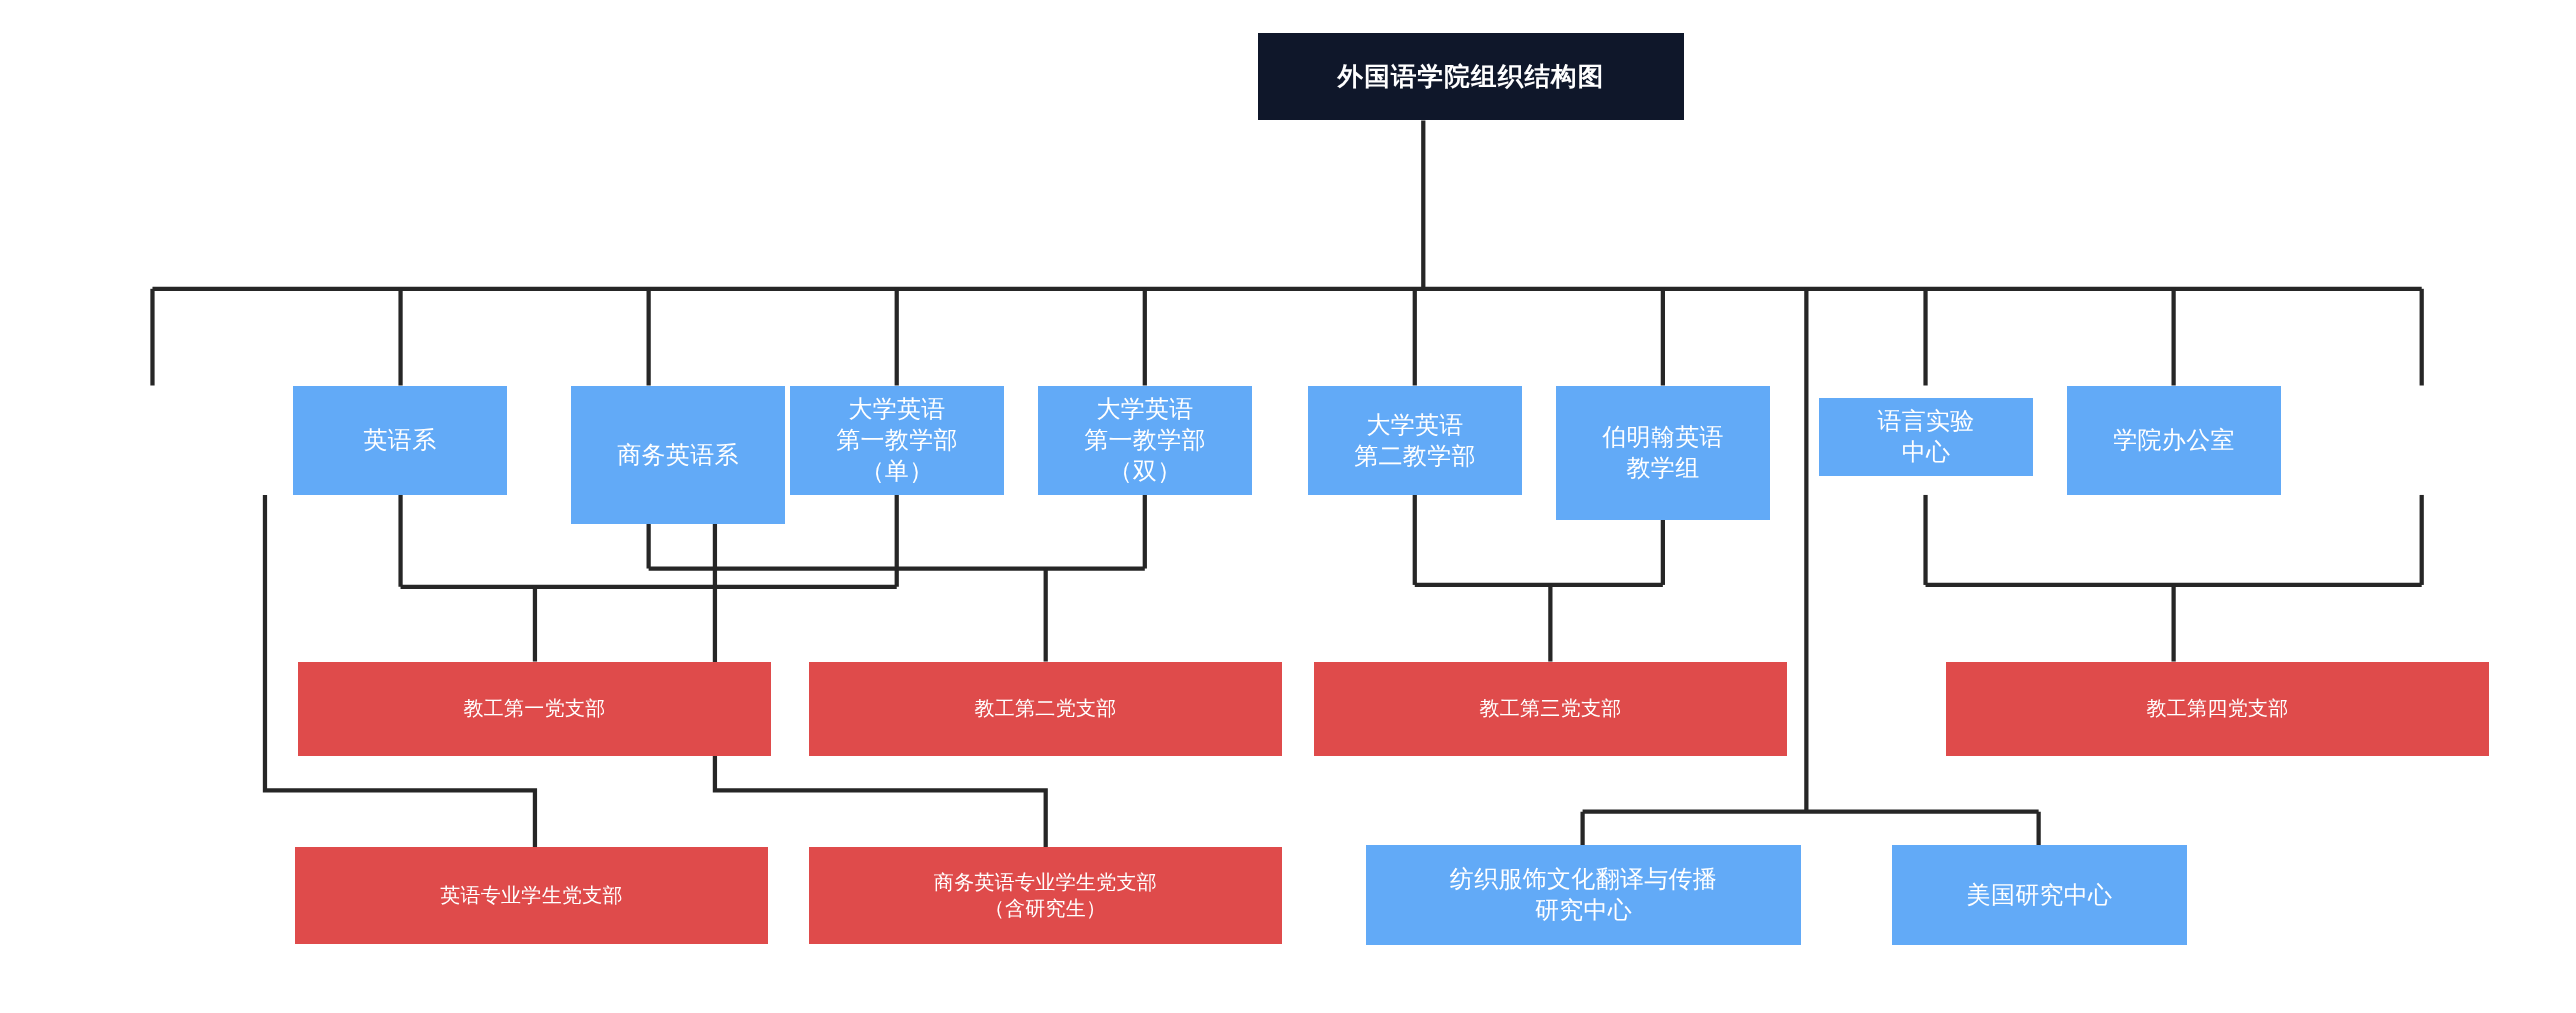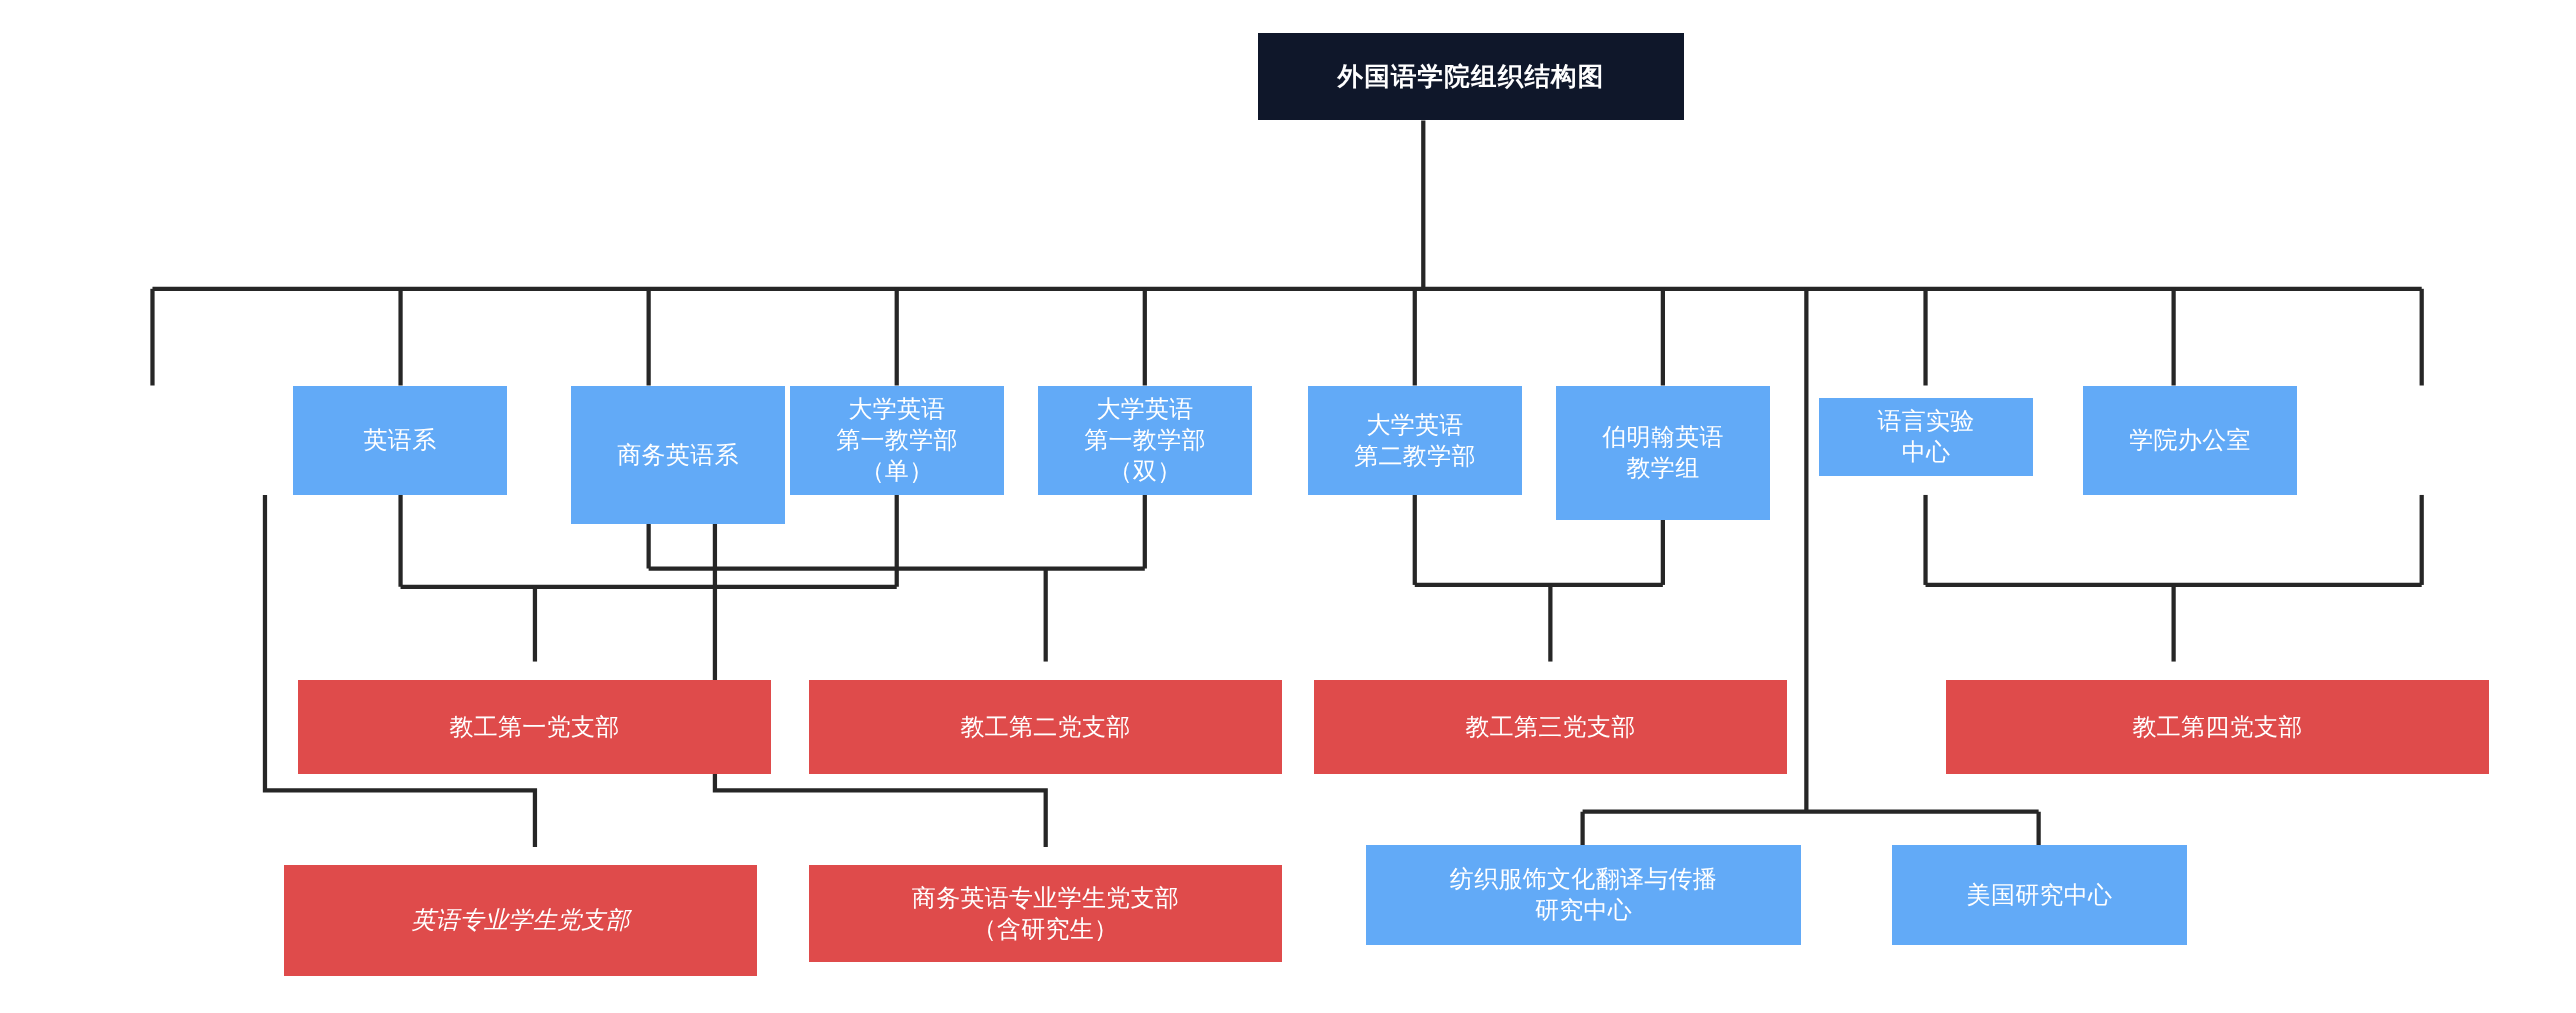--- a/index.html
+++ b/index.html
@@ -45,22 +45,21 @@
     font-size: 25.5px;
     letter-spacing: 1.2px;
     margin-left: 48px;
   }
   .node.dept {
     background: #62AAF7;
     font-size: 24px;
   }
   .node.party {
     background: #DF4B4B;
-    font-size: 24px;
-    margin-top: 18px;
+    font-size: 20px;
   }
   .node.center {
     background: #62AAF7;
     font-size: 24px;
   }
 </style>
 </head>
 <body>
 
 <div id="chart-root">
@@ -124,28 +123,28 @@
 （单）</div>
   <div class="node dept" style="left: 1038px; top: 386px; width: 214px; height: 109px;">大学英语
 第一教学部
 （双）</div>
   <div class="node dept" style="left: 1308px; top: 386px; width: 214px; height: 109px;">大学英语
 第二教学部</div>
   <div class="node dept" style="left: 1556px; top: 386px; width: 214px; height: 134px;">伯明翰英语
 教学组</div>
   <div class="node dept" style="left: 1819px; top: 398px; width: 214px; height: 78px;">语言实验
 中心</div>
-  <div class="node dept" style="left: 2067px; top: 386px; width: 214px; height: 109px; margin-left: 16px;">学院办公室</div>
+  <div class="node dept" style="left: 2067px; top: 386px; width: 214px; height: 109px;">学院办公室</div>
 
   <div class="node party" style="left: 298px; top: 662px; width: 473px; height: 94px;">教工第一党支部</div>
   <div class="node party" style="left: 809px; top: 662px; width: 473px; height: 94px;">教工第二党支部</div>
   <div class="node party" style="left: 1314px; top: 662px; width: 473px; height: 94px;">教工第三党支部</div>
   <div class="node party" style="left: 1946px; top: 662px; width: 543px; height: 94px;">教工第四党支部</div>
 
-  <div class="node party" style="left: 284px; top: 847px; width: 473px; height: 111px; font-style: italic;">英语专业学生党支部</div>
+  <div class="node party" style="left: 295px; top: 847px; width: 473px; height: 97px;">英语专业学生党支部</div>
   <div class="node party" style="left: 809px; top: 847px; width: 473px; height: 97px;">商务英语专业学生党支部
 （含研究生）</div>
 
   <div class="node center" style="left: 1366px; top: 845px; width: 435px; height: 100px;">纺织服饰文化翻译与传播
 研究中心</div>
   <div class="node center" style="left: 1892px; top: 845px; width: 295px; height: 100px;">美国研究中心</div>
 
 </div>
 
 

